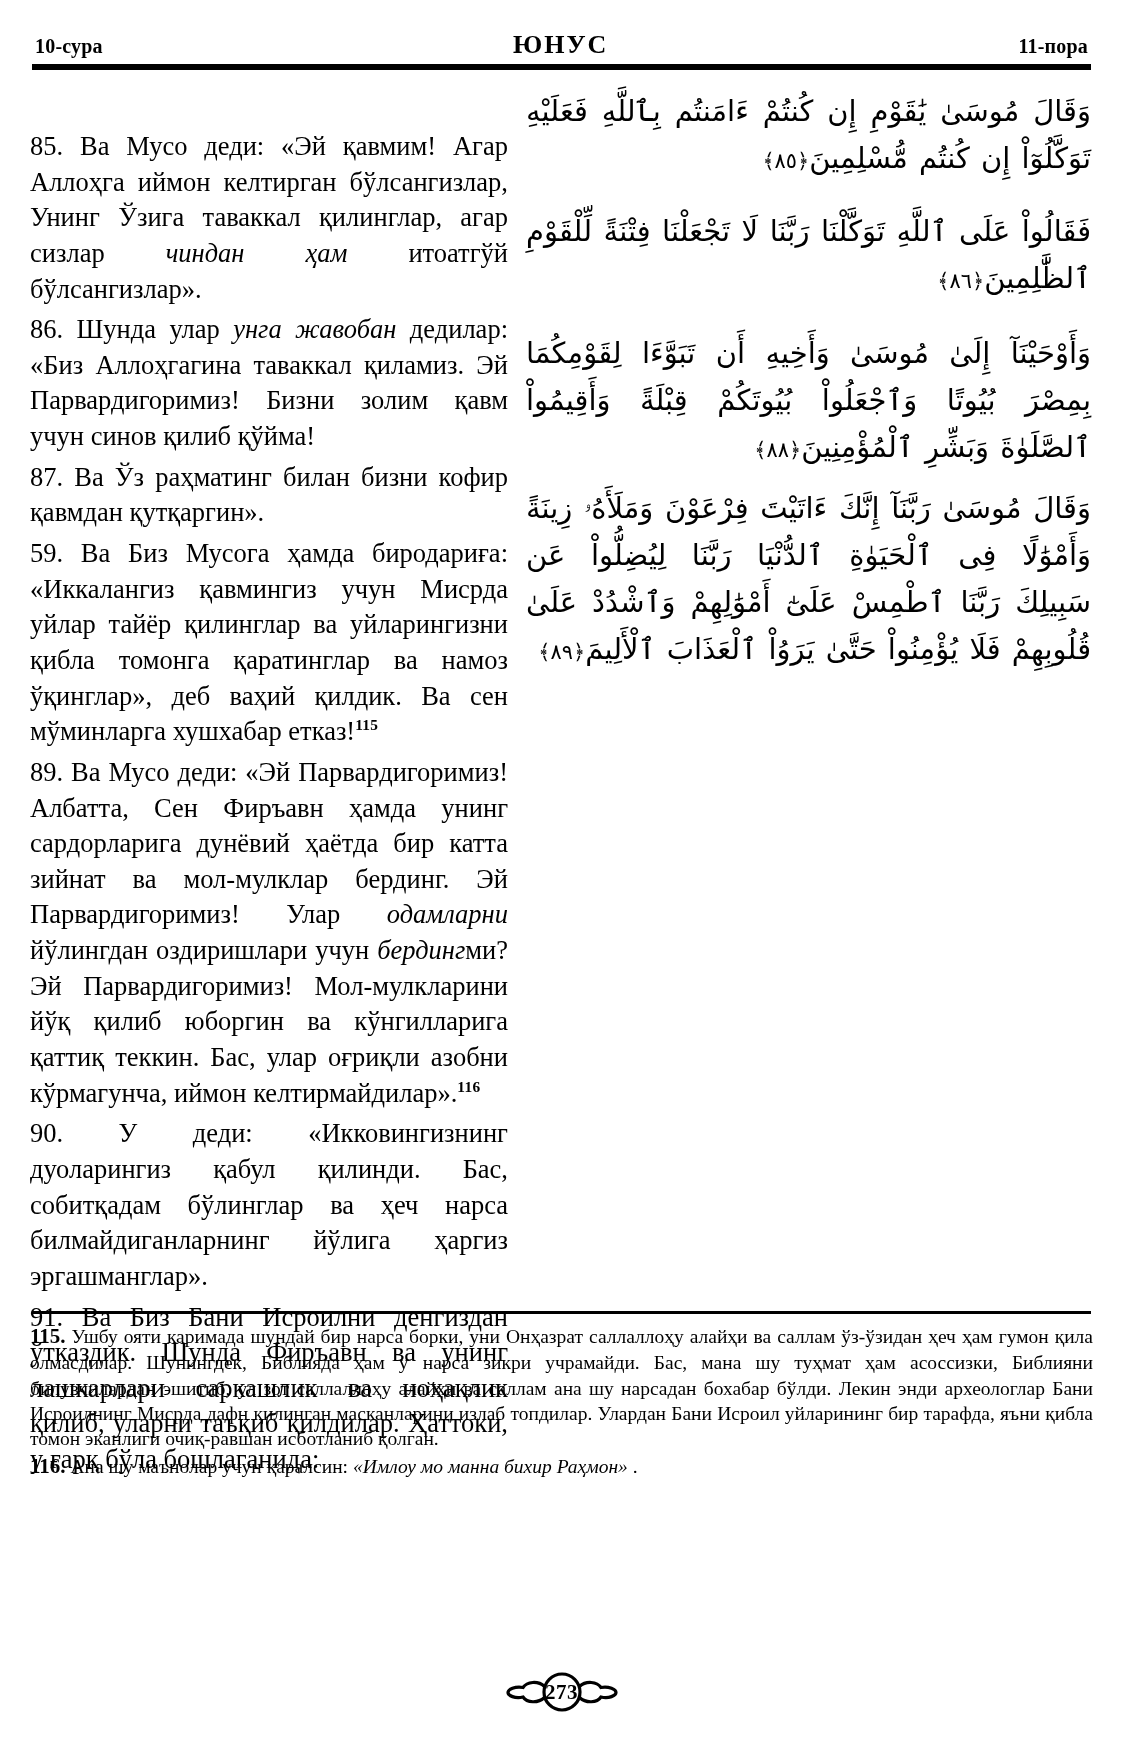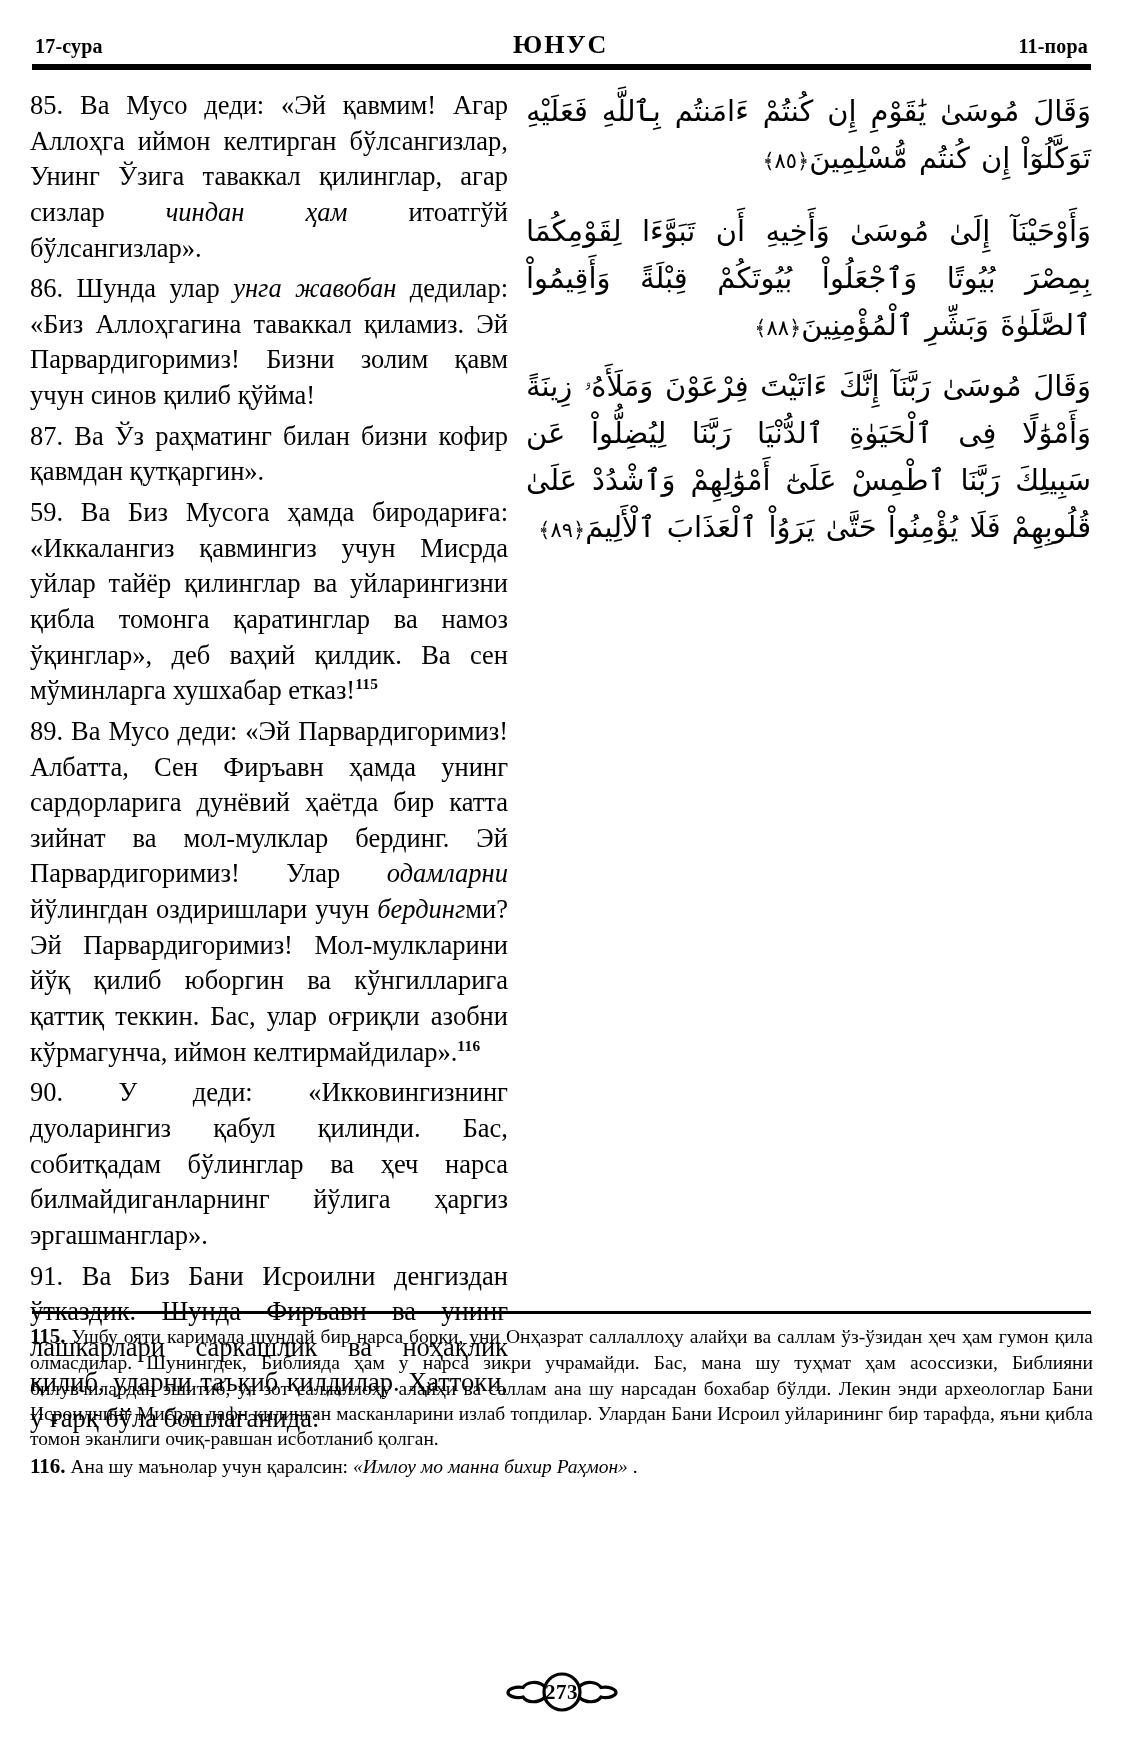--- a/index.html
+++ b/index.html
@@ -49,20 +49,21 @@
   
   .body-cols {
     display: flex;
     flex-direction: row;
     margin-top: 18px;
     height: 1215px;
   }
   .col-translation {
     width: 492px;
     padding-right: 14px;
+    margin-top: 41px;
   }
   .col-arabic {
     width: 569px;
     padding-left: 4px;
     direction: rtl;
   }
 
   .ayah {
     font-size: 26.5px;
     line-height: 1.345;
@@ -155,21 +156,21 @@
     letter-spacing: 0.5px;
     z-index: 2;
   }
 </style>
 </head>
 <body>
 
 <div class="page">
 
   <div class="running-head">
-    <span class="left">17-сура</span>
+    <span class="left">10-сура</span>
     <span class="center">ЮНУС</span>
     <span class="right">11-пора</span>
   </div>
   <div class="rule-double"></div>
 
   <div class="body-cols">
 
     <div class="col-translation">
 
       <p class="ayah"><span class="num">85.</span><span> Ва Мусо деди: «Эй қавмим! Агар Аллоҳга иймон келтирган бўлсангизлар, Унинг Ўзига таваккал қилинглар, агар сизлар </span><i>чиндан ҳам</i><span> итоатгўй бўлсангизлар».</span></p>
@@ -185,20 +186,21 @@
       <p class="ayah"><span class="num">90.</span><span> У деди: «Икковингизнинг дуоларингиз қабул қилинди. Бас, собитқадам бўлинглар ва ҳеч нарса билмайдиганларнинг йўлига ҳаргиз эргашманглар».</span></p>
 
       <p class="ayah"><span class="num">91.</span><span> Ва Биз Бани Исроилни денгиздан ўтказдик. Шунда Фиръавн ва унинг лашкарлари саркашлик ва ноҳақлик қилиб, уларни таъқиб қилдилар. Ҳаттоки, у ғарқ бўла бошлаганида:</span></p>
 
     </div>
 
     <div class="col-arabic">
 
       <div class="arabic-block ab-85"><span>وَقَالَ مُوسَىٰ يَٰقَوْمِ إِن كُنتُمْ ءَامَنتُم بِٱللَّهِ فَعَلَيْهِ تَوَكَّلُوٓاْ إِن كُنتُم مُّسْلِمِينَ</span><span class="end-mark">﴿٨٥﴾</span></div>
 
+      <div class="arabic-block ab-86"><span>فَقَالُواْ عَلَى ٱللَّهِ تَوَكَّلْنَا رَبَّنَا لَا تَجْعَلْنَا فِتْنَةً لِّلْقَوْمِ ٱلظَّٰلِمِينَ</span><span class="end-mark">﴿٨٦﴾</span></div>
 
 
       <div class="arabic-block ab-88"><span>وَأَوْحَيْنَآ إِلَىٰ مُوسَىٰ وَأَخِيهِ أَن تَبَوَّءَا لِقَوْمِكُمَا بِمِصْرَ بُيُوتًا وَٱجْعَلُواْ بُيُوتَكُمْ قِبْلَةً وَأَقِيمُواْ ٱلصَّلَوٰةَ وَبَشِّرِ ٱلْمُؤْمِنِينَ</span><span class="end-mark">﴿٨٨﴾</span></div>
 
       <div class="arabic-block ab-89"><span>وَقَالَ مُوسَىٰ رَبَّنَآ إِنَّكَ ءَاتَيْتَ فِرْعَوْنَ وَمَلَأَهُۥ زِينَةً وَأَمْوَٰلًا فِى ٱلْحَيَوٰةِ ٱلدُّنْيَا رَبَّنَا لِيُضِلُّواْ عَن سَبِيلِكَ رَبَّنَا ٱطْمِسْ عَلَىٰٓ أَمْوَٰلِهِمْ وَٱشْدُدْ عَلَىٰ قُلُوبِهِمْ فَلَا يُؤْمِنُواْ حَتَّىٰ يَرَوُاْ ٱلْعَذَابَ ٱلْأَلِيمَ</span><span class="end-mark">﴿٨٩﴾</span></div>
 
 
 
     </div>
   </div>

